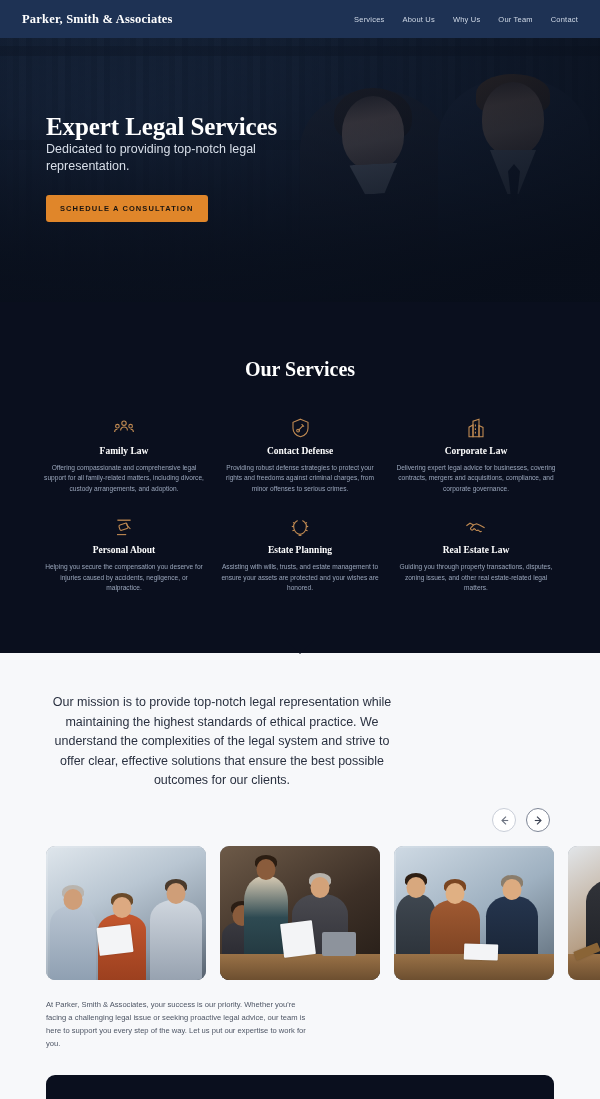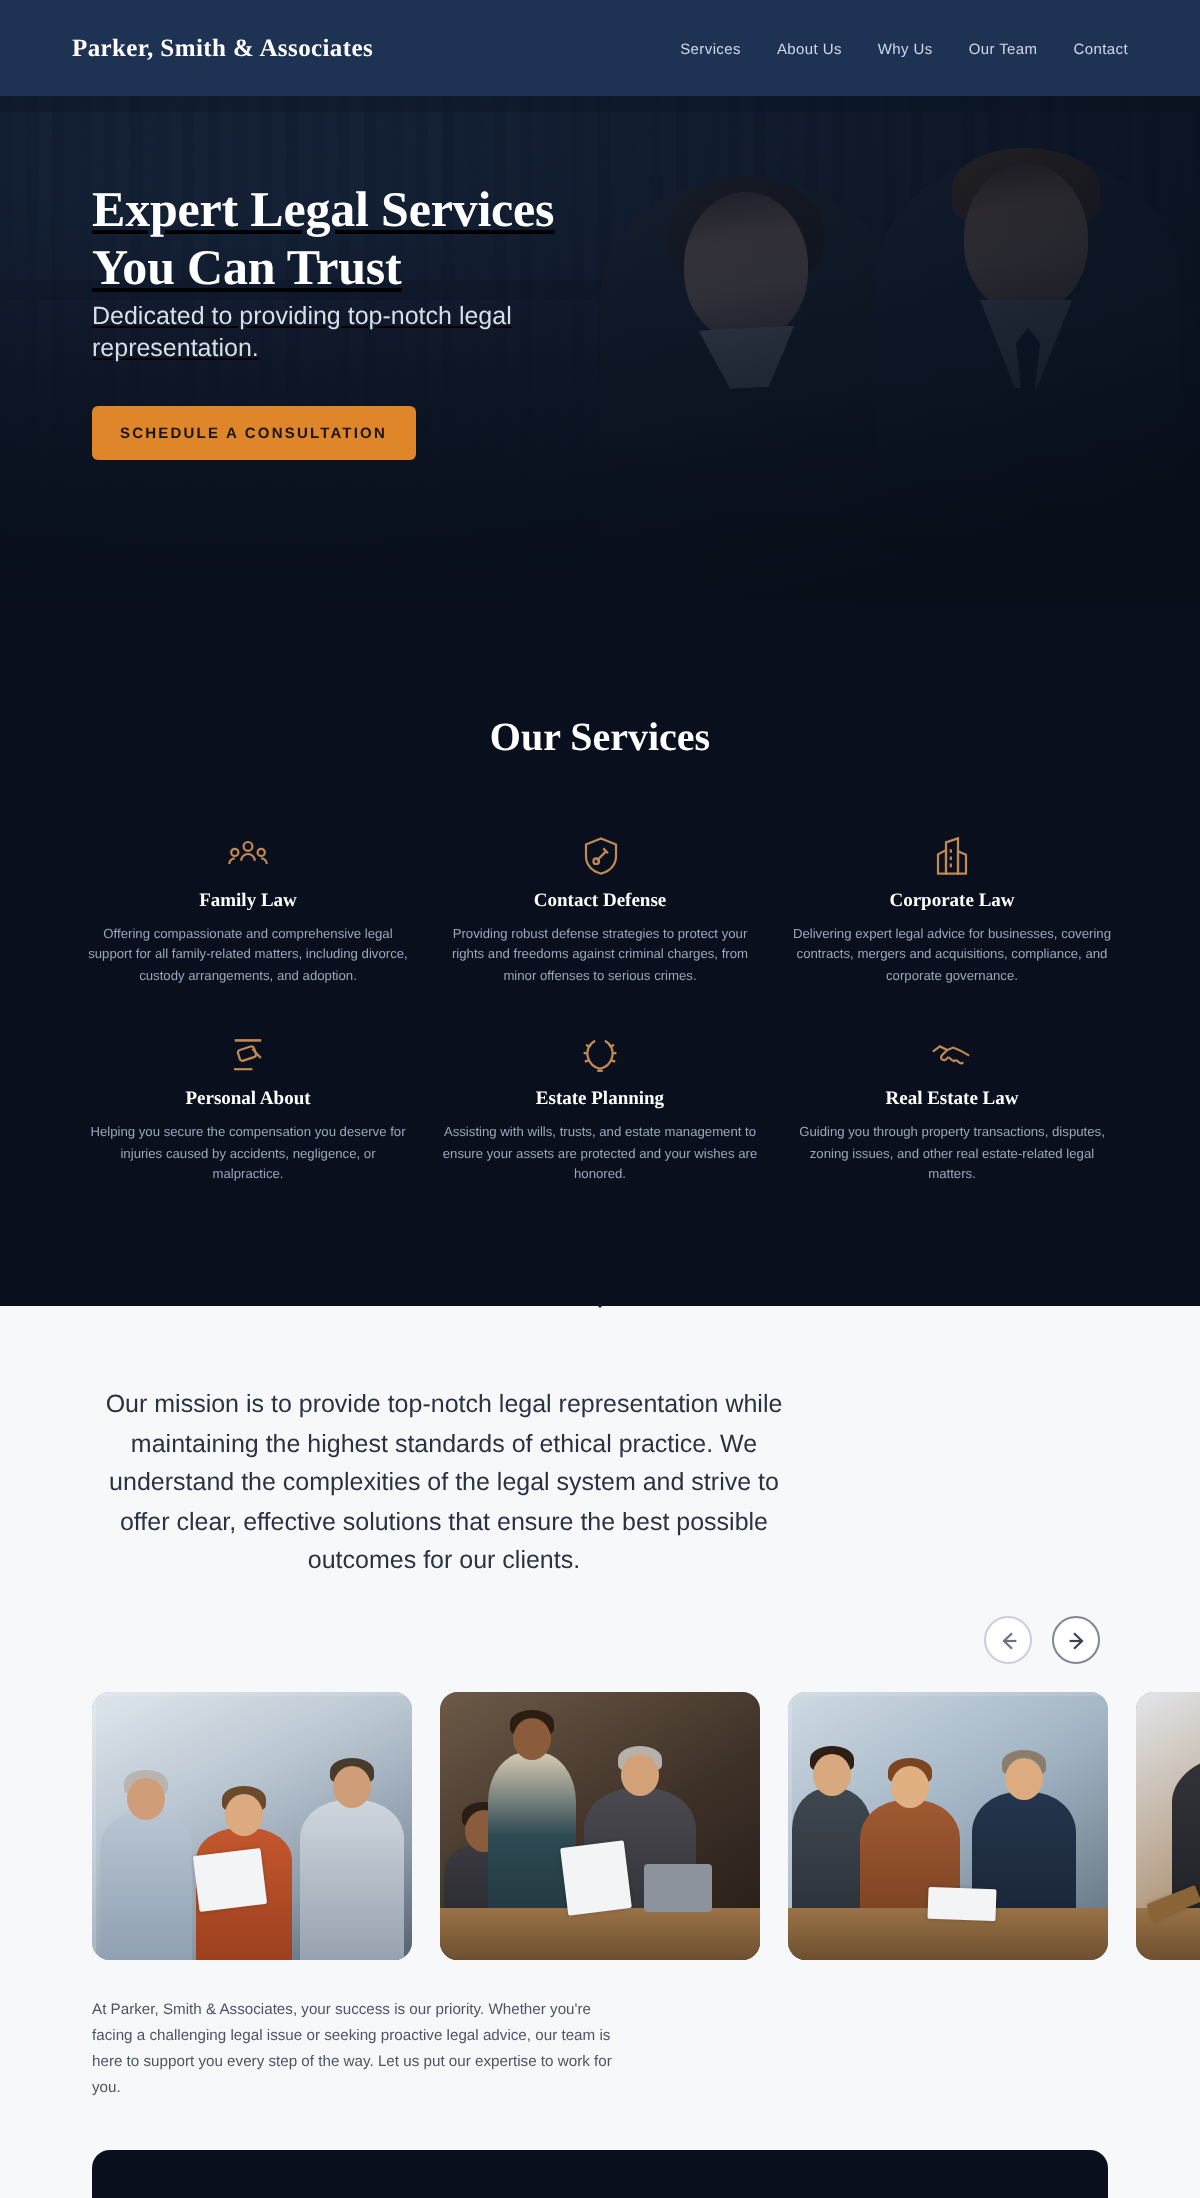--- a/index.html
+++ b/index.html
@@ -90,40 +90,40 @@
     clip-path: polygon(0 0, 100% 0, 62% 100%, 38% 100%);
   }
   .person.man .tie {
     position: absolute; top: 86px; left: 70px; width: 12px; height: 40px;
     background: #1b2740;
     clip-path: polygon(50% 0, 100% 18%, 70% 100%, 30% 100%, 0 18%);
   }
 
   .navbar {
     position: relative; z-index: 6;
-    height: 48px;
+    height: 38px;
     background: #1e3254;
     display: flex; align-items: center;
-    padding: 0 36px;
+    padding: 0 22px;
   }
   .brand {
     font-family: "Liberation Serif", serif;
     font-weight: 700;
     font-size: 12.5px;
     color: #ffffff;
     letter-spacing: .2px;
   }
   .nav-links { margin-left: auto; display: flex; gap: 18px; }
   .nav-link {
     font-size: 7.5px; color: #cfd8e6; letter-spacing: .2px; cursor: pointer;
   }
 
   .hero-content {
     position: absolute; z-index: 5;
-    left: 46px; top: 91px; width: 300px; text-decoration: underline;
+    left: 46px; top: 112px; width: 300px;
   }
   .hero-title {
     font-family: "Liberation Serif", serif;
     font-weight: 700;
     font-size: 25px;
     line-height: 1.17;
     color: #ffffff;
     letter-spacing: -.1px;
   }
   .hero-sub {
@@ -322,21 +322,20 @@
         <span class="nav-link">About Us</span>
         <span class="nav-link">Why Us</span>
         <span class="nav-link">Our Team</span>
         <span class="nav-link">Contact</span>
       </div>
     </nav>
 
     <div class="hero-content">
       <h1 class="hero-title">
         <span>Expert Legal Services</span><br>
-        <span>You Can Trust</span>
       </h1>
       <p class="hero-sub">Dedicated to providing top-notch legal representation.</p>
       <button class="cta">SCHEDULE A CONSULTATION</button>
     </div>
   </section>
 
   <section class="services">
     <h2 class="services-title">Our Services</h2>
 
     <div class="svc-grid">

